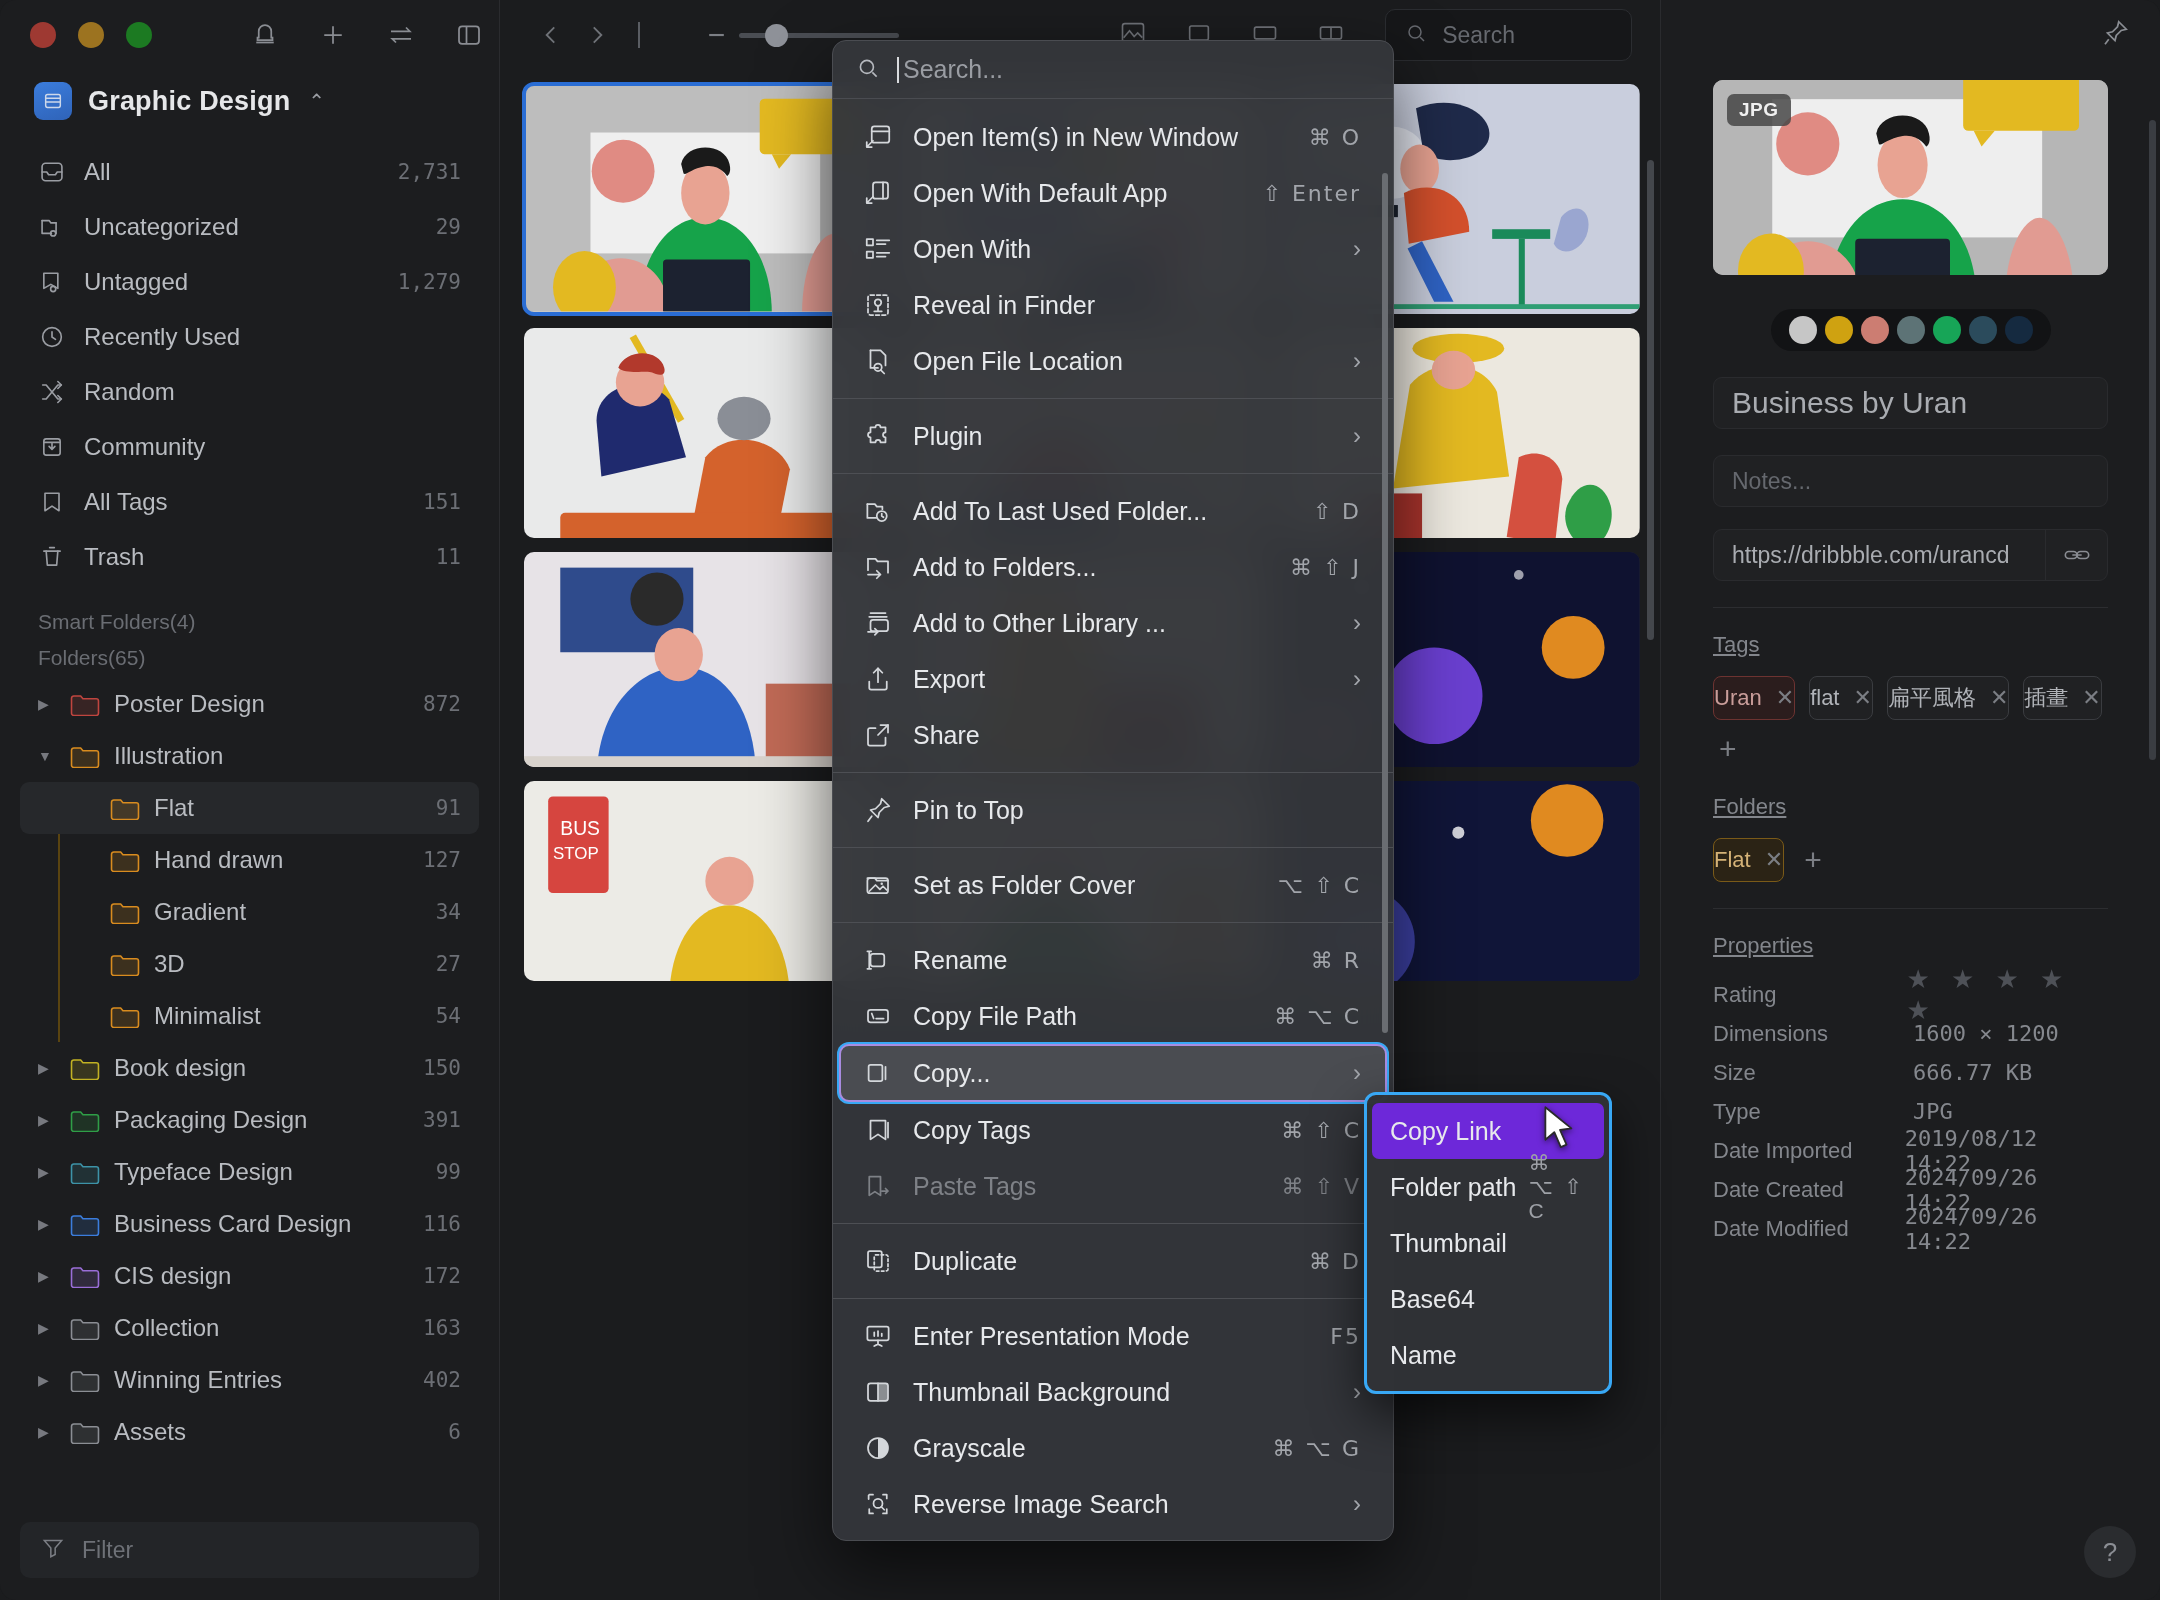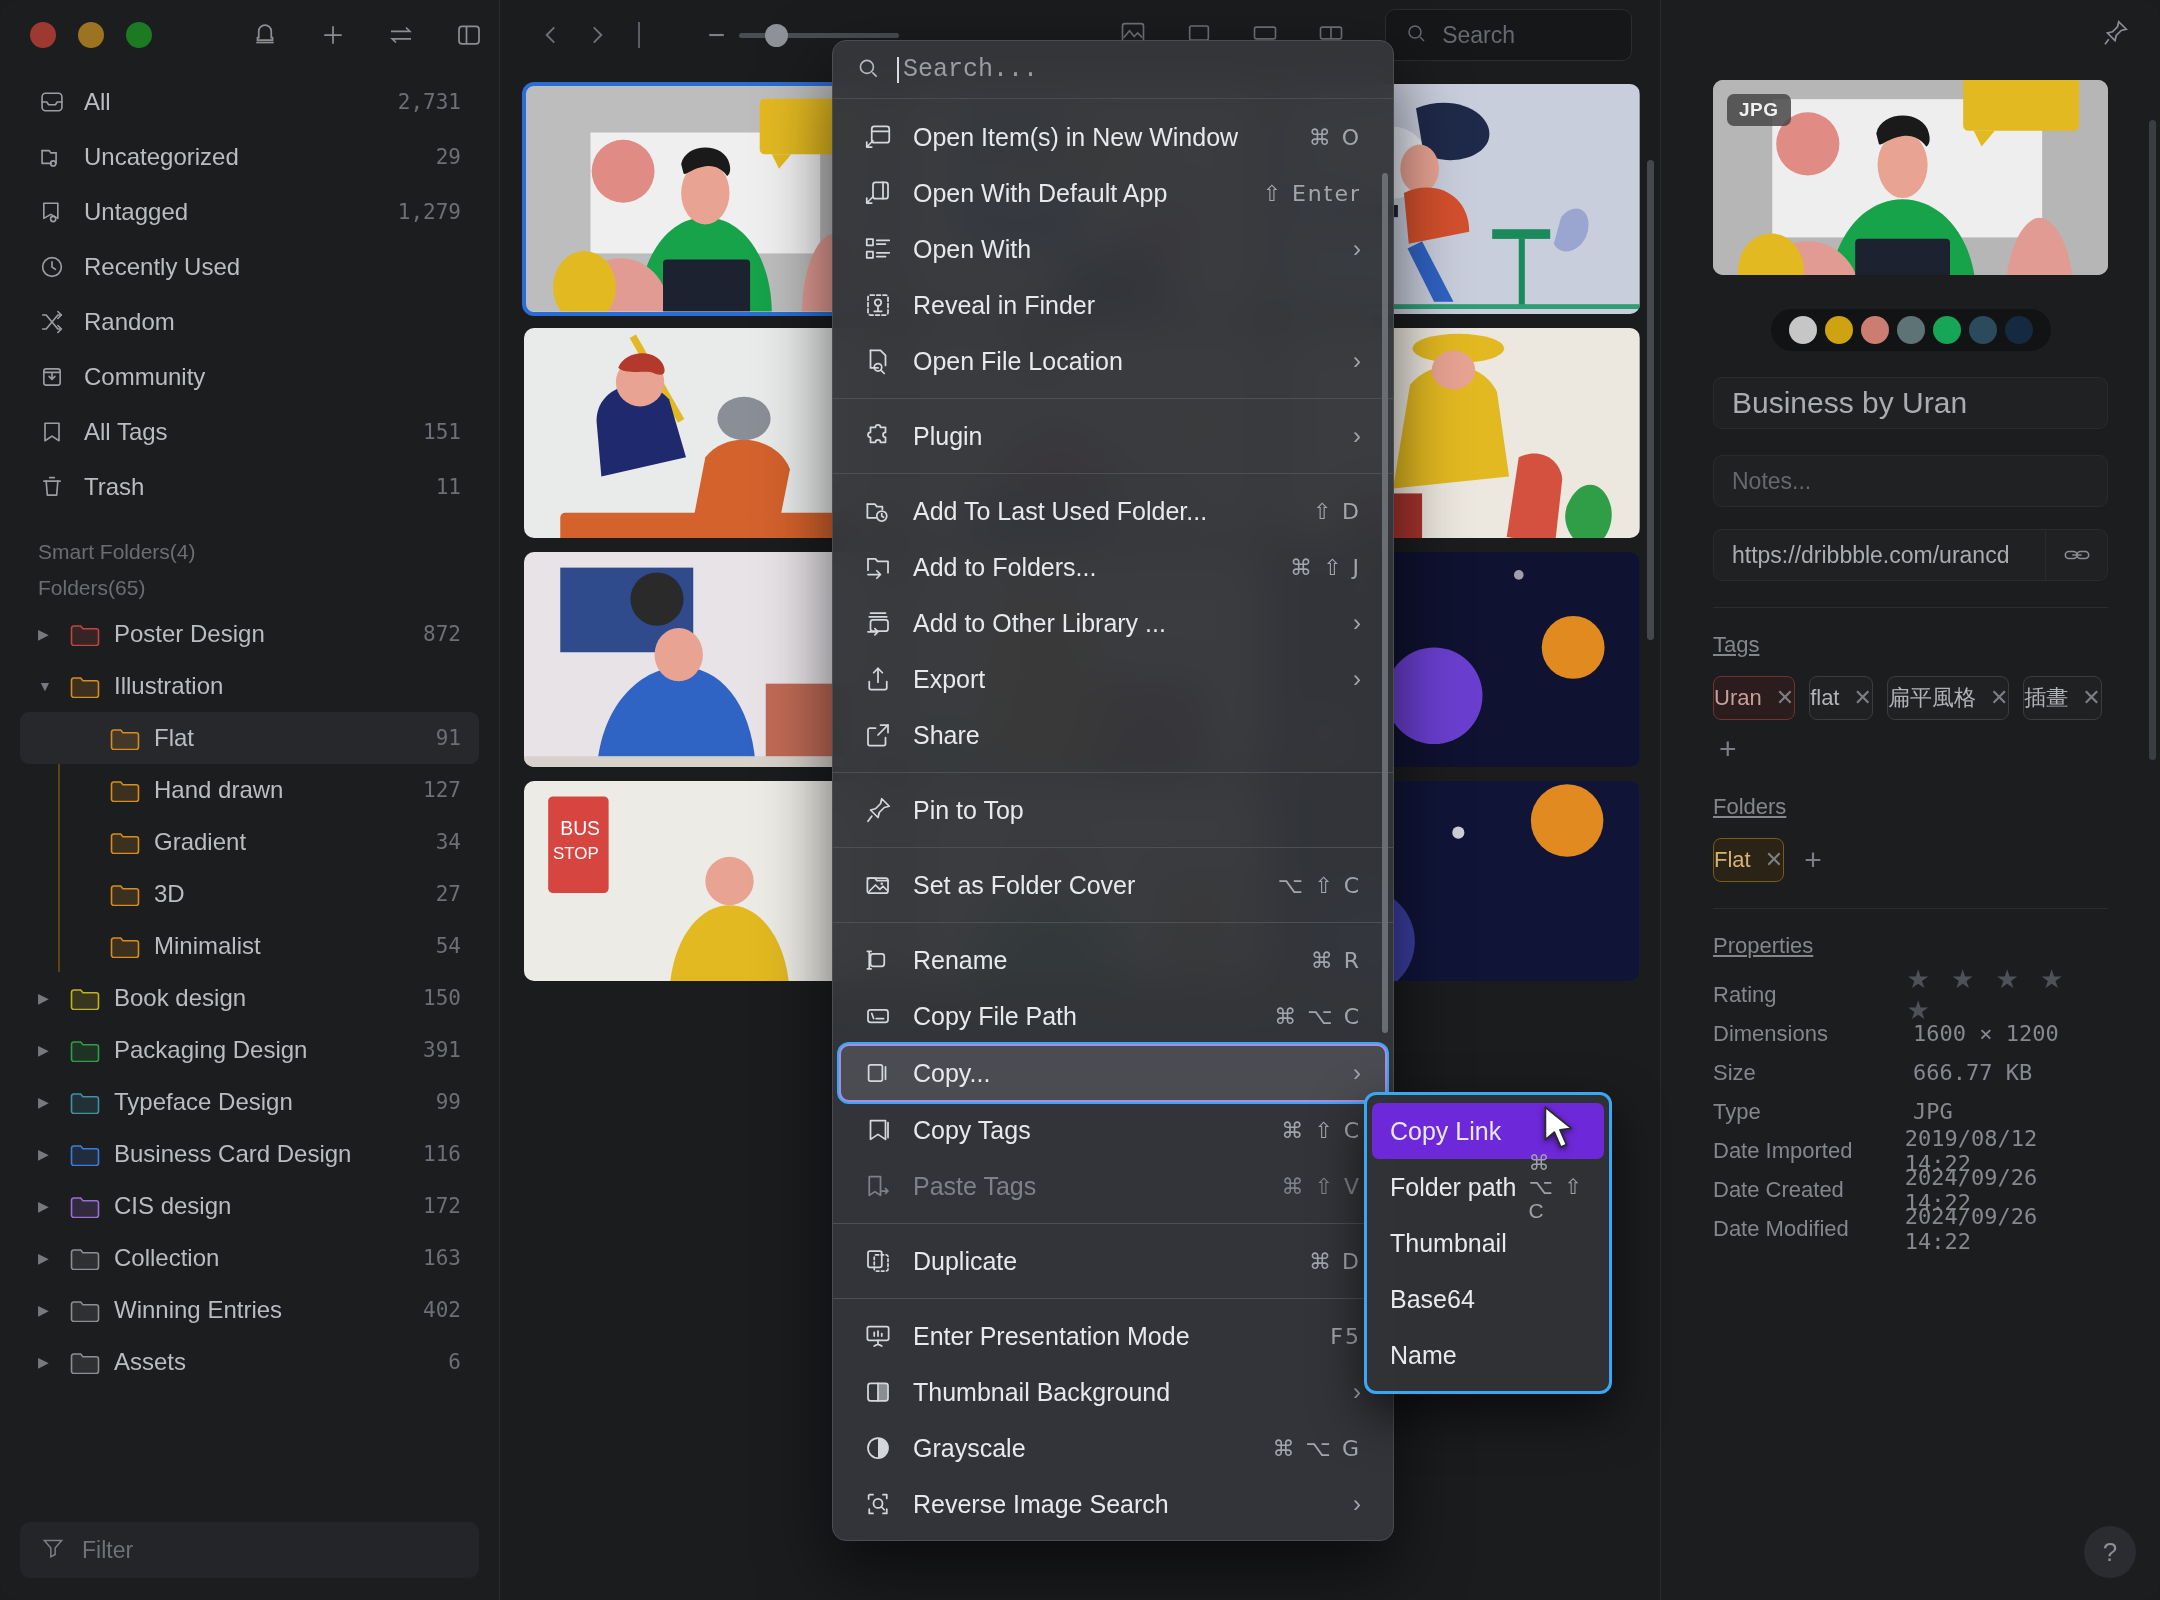--- a/index.html
+++ b/index.html
@@ -201,21 +201,21 @@
     border: 1px solid #4a4c51;
     border-radius: 14px;
     box-shadow: 0 28px 70px rgba(0,0,0,.6);
     backdrop-filter: blur(22px);
     overflow: hidden; z-index: 50;
   }
   .ctx-search {
     height: 58px; display:flex; align-items:center; gap: 16px;
     padding: 0 22px; border-bottom: 1px solid #4a4c51;
   }
-  .ctx-search .ph { font-size: 25px; color: #9a9da3; font-family: Liberation Mono, monospace; }
+  .ctx-search .ph { font-size: 25px; color: #9a9da3; }
   .caret { width:2px; height: 26px; background:#d9dbde; margin-right:-12px;}
   .ctx-list { padding: 10px 0 8px 0; position: relative; }
   .mi {
     display: flex; align-items: center; height: 56px; gap: 20px;
     padding: 0 24px 0 22px; margin: 0 8px; border-radius: 8px; position: relative;
   }
   .mi .mico { width: 30px; height: 30px; flex: 0 0 30px; color: #d4d7db; }
   .mi .mico svg { width:100%; height:100%; display:block;}
   .mi .mlabel { font-size: 25px; color: #e7e9ec; flex: 1; white-space: nowrap; }
   .mi .mkey { font-size: 22px; color: #a2a5ab; font-family: "DejaVu Sans", sans-serif; letter-spacing:2px;}
@@ -288,20 +288,30 @@
           </span>
         <span>
             <svg width="30" height="30" viewBox="0 0 24 24" fill="none" stroke="#8a8d93" stroke-width="1.4">
               <rect x="4" y="5" width="16" height="14" rx="2.5"></rect>
               <path d="M10 5v14"></path>
             </svg>
           </span>
       </div>
     </div>
 
+    <div class="lib-header">
+      <div class="lib-badge">
+        <svg width="22" height="22" viewBox="0 0 24 24" fill="none" stroke="#cdd8ea" stroke-width="1.6">
+            <rect x="4" y="5" width="16" height="14" rx="2"></rect>
+            <path d="M4 9h16M4 13h16"></path>
+          </svg>
+      </div>
+      <span class="lib-name">Graphic Design</span>
+      <span class="chev-ud">⌃<br></span>
+    </div>
 
     <div class="nav" id="nav-list">
         <div class="nav-item">
           <span class="ico">
             <svg viewBox="0 0 24 24" style="color:#9a9da3">
               <rect x="3.5" y="4.5" width="17" height="15" rx="3" fill="none" stroke="currentColor" stroke-width="1.4" stroke-linecap="round" stroke-linejoin="round"></rect>
               <path d="M3.5 12h4l1.6 2.4h5.8L16.5 12h4" fill="none" stroke="currentColor" stroke-width="1.4" stroke-linecap="round" stroke-linejoin="round"></path>
             </svg>
           </span>
     <span class="nav-label">All</span>

